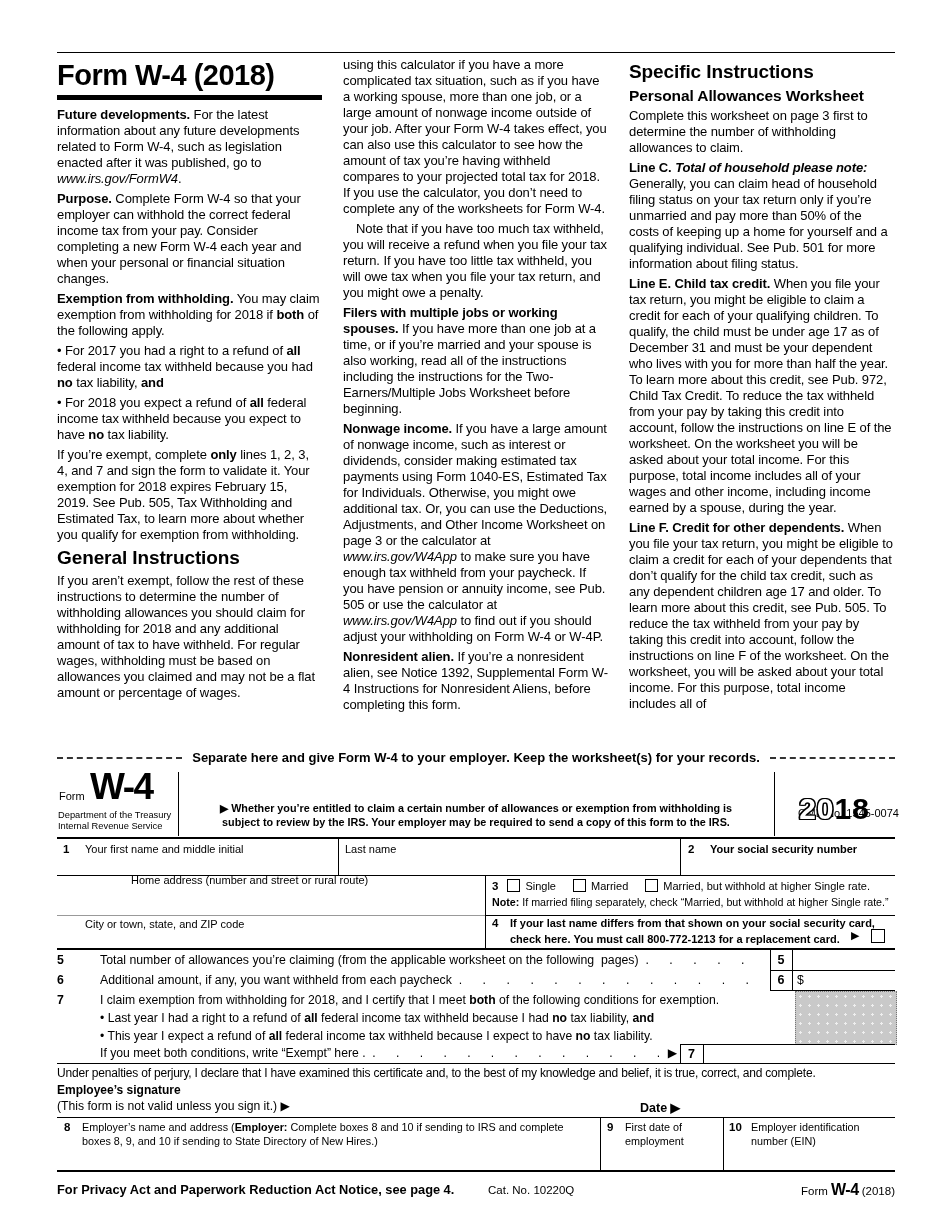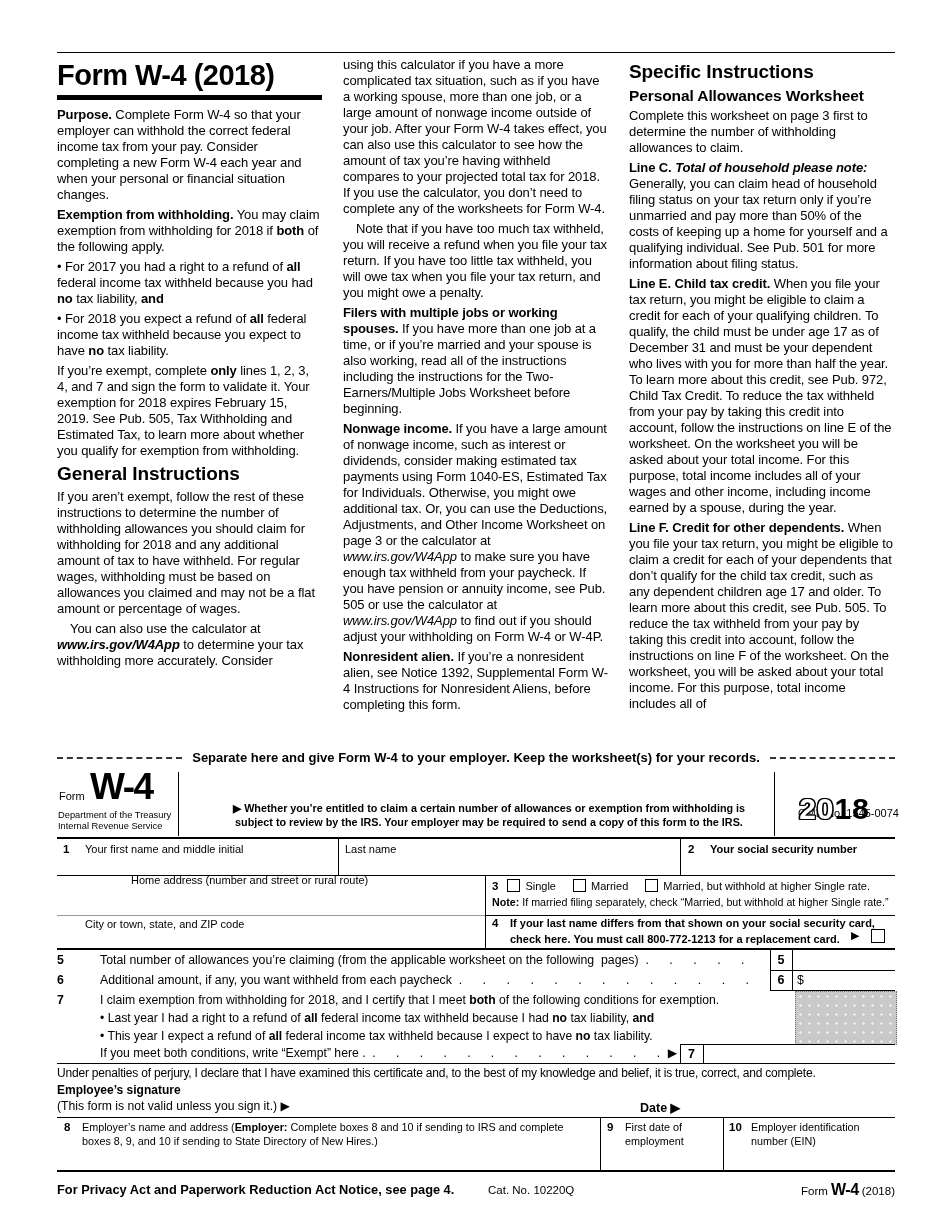--- a/index.html
+++ b/index.html
@@ -50,28 +50,28 @@
 </style>
 </head>
 <body>
 
 <div class="page">
 
   <div class="instructions">
     <div class="col">
       <h1 class="formtitle">Form W-4 (2018)</h1>
       <div class="titlebar"></div>
+      <p><b>Future developments.</b> For the latest information about any future developments related to Form W-4, such as legislation enacted after it was published, go to <i>www.irs.gov/FormW4</i>.</p>
       <p><b>Purpose.</b> Complete Form W-4 so that your employer can withhold the correct federal income tax from your pay. Consider completing a new Form W-4 each year and when your personal or financial situation changes.</p>
       <p><b>Exemption from withholding.</b> You may claim exemption from withholding for 2018 if <b>both</b> of the following apply.</p>
       <p>• For 2017 you had a right to a refund of <b>all</b> federal income tax withheld because you had <b>no</b> tax liability, <b>and</b></p>
       <p>• For 2018 you expect a refund of <b>all</b> federal income tax withheld because you expect to have <b>no</b> tax liability.</p>
       <p>If you’re exempt, complete <b>only</b> lines 1, 2, 3, 4, and 7 and sign the form to validate it. Your exemption for 2018 expires February 15, 2019. See Pub. 505, Tax Withholding and Estimated Tax, to learn more about whether you qualify for exemption from withholding.</p>
       <h2 class="big">General Instructions</h2>
       <p>If you aren’t exempt, follow the rest of these instructions to determine the number of withholding allowances you should claim for withholding for 2018 and any additional amount of tax to have withheld. For regular wages, withholding must be based on allowances you claimed and may not be a flat amount or percentage of wages.</p>
-      <p class="indent">You can also use the calculator at <b><i>www.irs.gov/W4App</i></b> to determine your tax withholding more accurately. Consider</p>
     </div>
     <div class="col">
       <p>using this calculator if you have a more complicated tax situation, such as if you have a working spouse, more than one job, or a large amount of nonwage income outside of your job.  After your Form W-4 takes effect, you can also use this calculator to see how the amount of tax you’re having withheld compares to your projected total tax for 2018. If you use the calculator, you don’t need to complete any of the worksheets for Form W-4.</p>
       <p class="indent">Note that if you have too much tax withheld, you will receive a refund when you file your tax return. If you have too little tax withheld, you will owe tax when you file your tax return, and you might owe a penalty.</p>
       <p><b>Filers with multiple jobs or working spouses.</b> If you have more than one job at a time, or if you’re married and your spouse is also working, read all of the instructions including the instructions for the Two-Earners/Multiple Jobs Worksheet before beginning.</p>
       <p><b>Nonwage income.</b> If you have a large amount of nonwage income, such as interest or dividends, consider making estimated tax payments using Form 1040-ES, Estimated Tax for Individuals. Otherwise, you might owe additional tax. Or, you can use the Deductions, Adjustments, and Other Income Worksheet on page 3 or the calculator at <i>www.irs.gov/W4App</i> to make sure you have enough tax withheld from your paycheck. If you have pension or annuity income, see Pub. 505 or use the calculator at <i>www.irs.gov/W4App</i> to find out if you should adjust your withholding on Form W-4 or W-4P.</p>
       <p><b>Nonresident alien.</b> If you’re a nonresident alien, see Notice 1392, Supplemental Form W-4 Instructions for Nonresident Aliens, before completing this form.</p>
     </div>
     <div class="col">
       <h2 class="big">Specific Instructions</h2>
@@ -90,21 +90,21 @@
   </div>
 
   <div class="abs" style="left:57px;top:772px;width:838px;height:64px;">
     <span class="abs" style="left:2px;top:18px;font-size:11px;">Form</span>
     <span class="abs w4big" style="left:33px;top:-2px;">W-4</span>
     <div class="abs" style="left:1px;top:38px;font-size:9.3px;line-height:11px;">
       <div>Department of the Treasury</div>
       <div>Internal Revenue Service</div>
     </div>
     <div class="vl" style="left:121px;top:0;height:64px;"></div>
-    <div class="abs cellcenter" style="left:162px;top:29px;width:540px;font-size:10.8px;font-weight:bold;line-height:14px;">▶ Whether you’re entitled to claim a certain number of allowances or exemption from withholding is subject to review by the IRS. Your employer may be required to send a copy of this form to the IRS.</div>
+    <div class="abs cellcenter" style="left:149px;top:29px;width:540px;font-size:10.8px;font-weight:bold;line-height:14px;">▶ Whether you’re entitled to claim a certain number of allowances or exemption from withholding is subject to review by the IRS. Your employer may be required to send a copy of this form to the IRS.</div>
     <div class="vl" style="left:717px;top:0;height:64px;"></div>
     <div class="abs cellcenter" style="left:731px;top:7px;width:121px;font-size:11px;margin-top:28px;">OMB No. 1545-0074</div>
     <div class="abs cellcenter yr" style="left:717px;top:22px;width:121px;">
       <span class="yr-outline">20</span><span>18</span>
     </div>
   </div>
   <div class="hl2" style="left:57px;top:837px;width:838px;"></div>
 
   <span class="abs num" style="left:63px;top:843px;">1</span>
   <span class="abs lab" style="left:85px;top:843px;">Your first name and middle initial</span>

